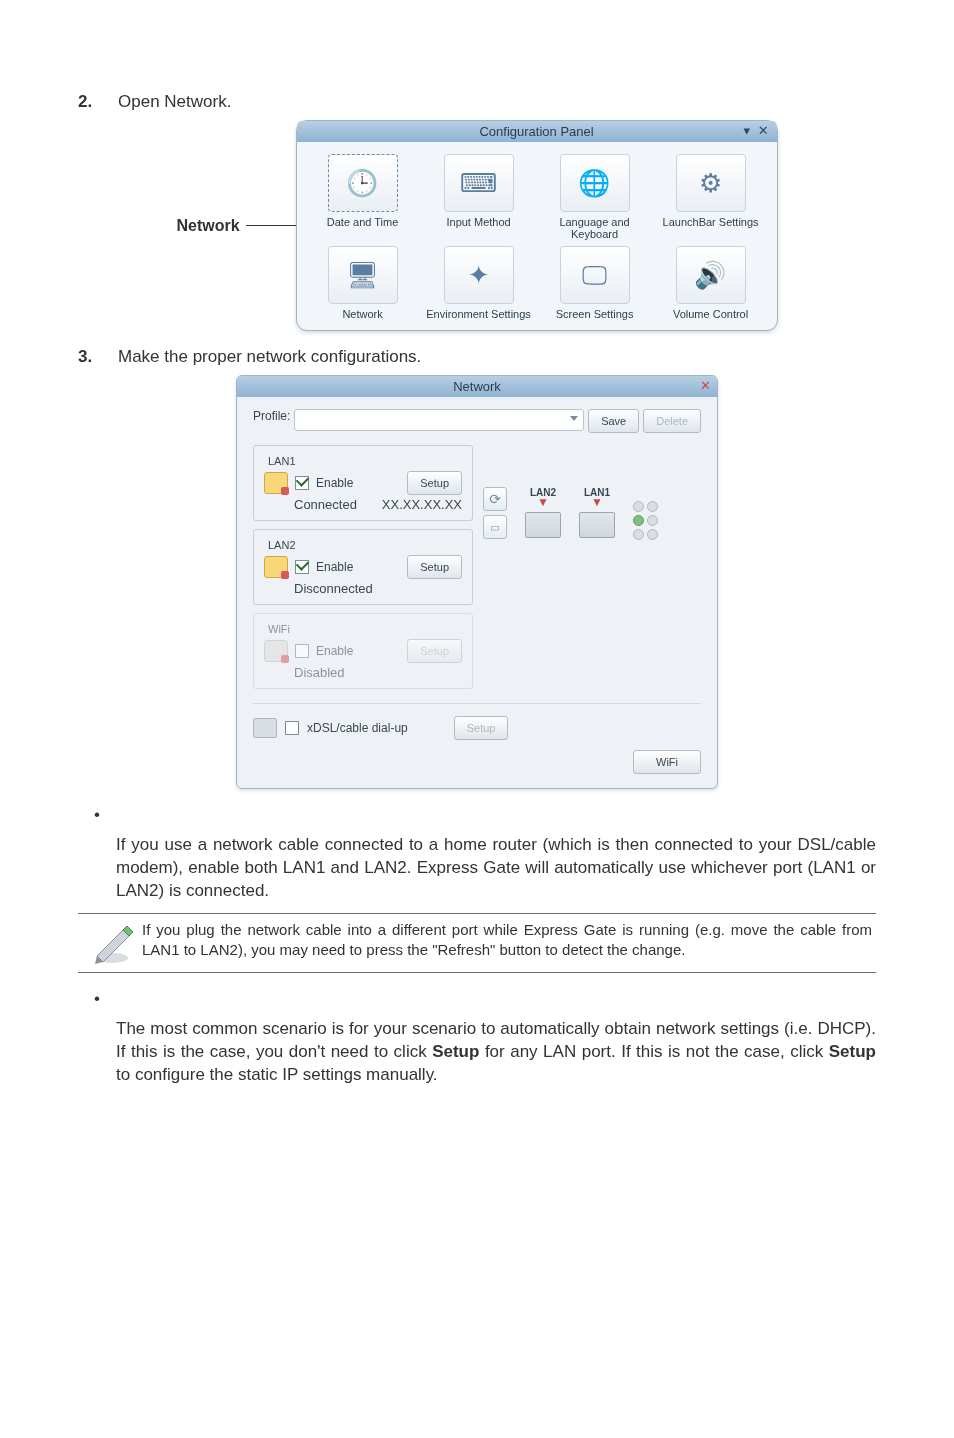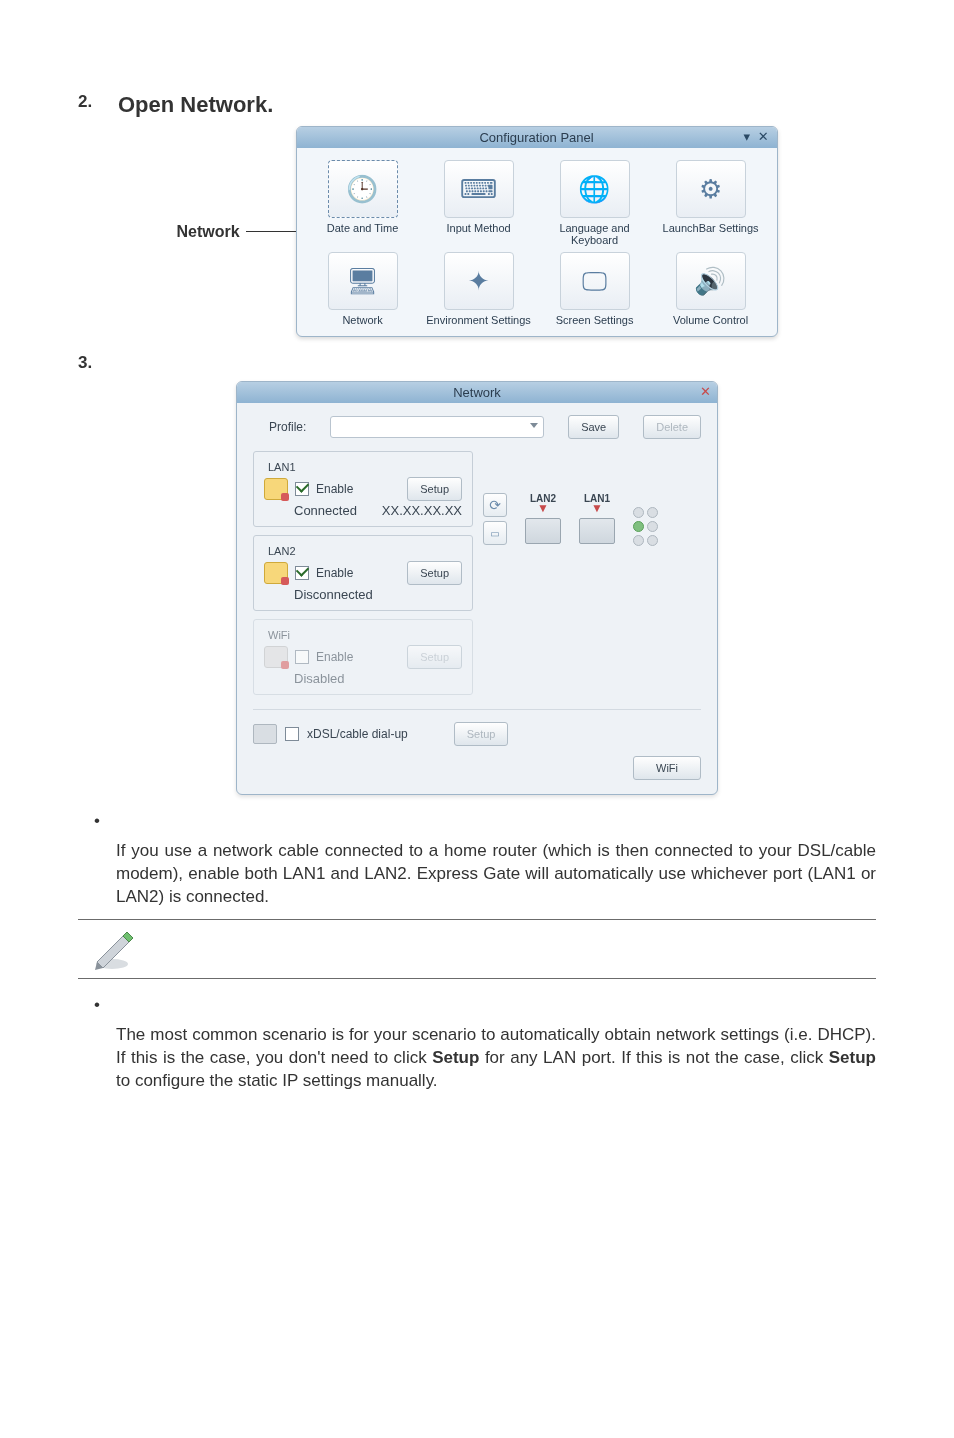--- a/index.html
+++ b/index.html
@@ -21,22 +21,22 @@
   }
   .step-num {
     width: 40px;
     font-weight: bold;
     font-size: 17px;
   }
   .step-body {
     flex: 1;
   }
   .step-title {
-    font-weight: bold;
-    font-size: 22px;
+    font-weight: normal;
+    font-size: 17px;
   }
   .step-text {
     font-size: 17px;
     line-height: 1.35;
     text-align: justify;
   }
   .bullet {
     display: flex;
     align-items: flex-start;
     margin-top: 14px;
@@ -78,21 +78,21 @@
     margin-right: 6px;
   }
   .conf-line {
     width: 50px;
     height: 1px;
     background: #333;
   }
   .conf-panel {
     width: 480px;
     border: 1px solid #9eb5c9;
-    border-radius: 6px;
+    border-radius: 11px;
     background: #f2f6fa;
     box-shadow: 0 2px 4px rgba(0,0,0,0.15);
   }
   .conf-title {
     background: linear-gradient(#b7cfe3, #8eb3d2);
     color: #2b3d4f;
     font-size: 13px;
     text-align: center;
     padding: 3px 0;
     border-top-left-radius: 5px;
@@ -168,24 +168,23 @@
     color: #c74a4a;
     font-size: 13px;
   }
   .net-body {
     padding: 12px 16px 14px 16px;
     font-size: 12px;
     color: #3a4652;
   }
   .profile-row {
     display: flex;
-    align-items: center;
-    gap: 24px;
+    align-items: flex-start;
+    gap: 4px;
     margin-bottom: 12px;
-    margin-left: 16px;
   }
   .profile-row .pselect {
     flex: 1;
     height: 20px;
     background: #fff;
     border: 1px solid #b9c4cf;
     border-radius: 3px;
     position: relative;
   }
   .profile-row .pselect::after {
@@ -416,20 +415,21 @@
           <div class="conf-icon">🔊</div>
           <div class="conf-captxt">Volume Control</div>
         </div>
       </div>
     </div>
   </div>
 
   <div class="step" style="margin-top:10px;">
     <div class="step-num">3.</div>
     <div class="step-body">
+      <div class="step-title">Make the proper network configurations.</div>
     </div>
   </div>
 
   <div class="net-wrap">
     <div class="net-panel">
       <div class="net-title">
         <span>Network</span>
         <span class="winbtns">✕</span>
       </div>
       <div class="net-body">
@@ -531,20 +531,21 @@
 
   <div class="note">
     <div class="note-icon">
       <svg width="46" height="46" viewBox="0 0 46 46">
         <ellipse cx="23" cy="38" rx="16" ry="5" fill="#d9dde1"></ellipse>
         <polygon points="8,36 34,10 40,16 14,42" fill="#cfd4da" stroke="#8a929b" stroke-width="1"></polygon>
         <polygon points="34,10 38,6 44,12 40,16" fill="#6fbf6f" stroke="#4a8a4a" stroke-width="1"></polygon>
         <polygon points="8,36 14,42 6,44" fill="#8a929b"></polygon>
       </svg>
     </div>
+    <div class="note-body">If you plug the network cable into a different port while Express Gate  is running (e.g. move the cable from LAN1 to LAN2), you may need to press the "Refresh" button to detect the change.</div>
   </div>
 
   <div class="bullet">
     <div class="bullet-dot">•</div>
     <div class="bullet-body">
       <span>The most common scenario is for your scenario to automatically obtain network settings (i.e. DHCP). If this is the case, you don't need to click </span><b>Setup</b><span> for any LAN port. If this is not the case, click </span><b>Setup</b><span> to configure the static IP settings manually.</span>
     </div>
   </div>
 
 

